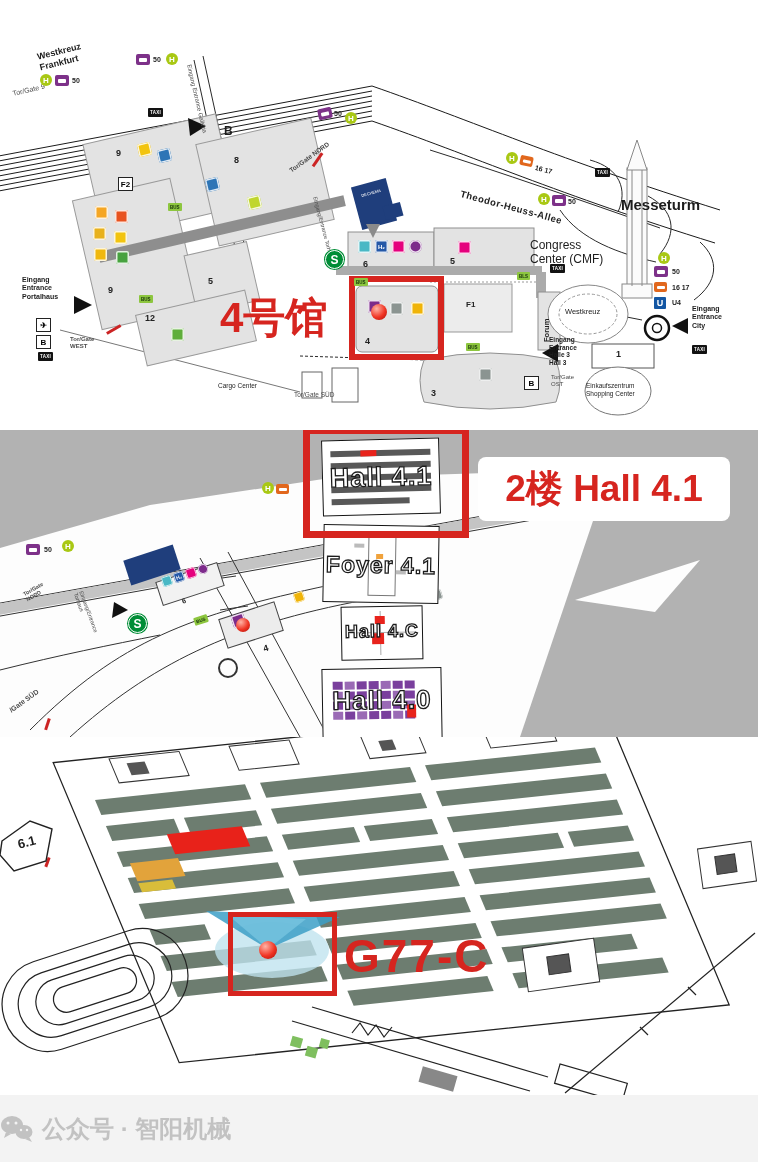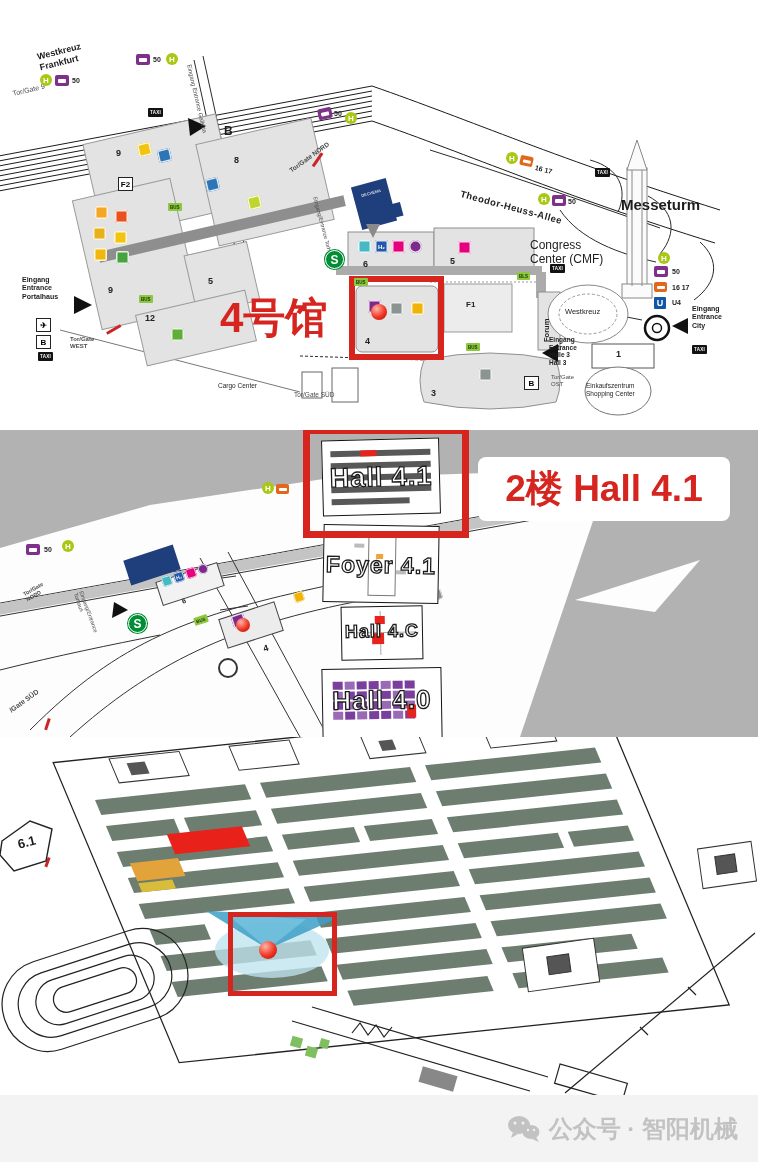--- a/index.html
+++ b/index.html
@@ -3,21 +3,21 @@
 <meta charset="utf-8">
 <style>
   html,body{margin:0;padding:0;background:#fff;}
   .page{position:relative;width:758px;height:1162px;background:#fff;overflow:hidden;
         font-family:"Liberation Sans",sans-serif;}
   .panel{position:absolute;left:0;width:758px;overflow:hidden;}
   #p1{top:0;height:430px;background:#fff;}
   #p2{top:430px;height:307px;background:#b2b2b2;}
   #p3{top:737px;height:358px;background:#fff;}
   #wmband{position:absolute;top:1095px;left:0;width:758px;height:67px;background:#f3f3f3;
-          display:flex;align-items:center;justify-content:flex-end;padding-right:20px;box-sizing:border-box;}
+          display:flex;align-items:center;padding-right:20px;box-sizing:border-box;}
   svg{position:absolute;left:0;top:0;}
   .lbl{position:absolute;font-size:7px;line-height:1.18;color:#1d1d1d;white-space:pre-line;
        transform-origin:0 0;z-index:5;}
   .b{font-weight:bold}
   .g{color:#4a4a4a}
   .chip{position:absolute;display:flex;align-items:center;justify-content:center;
         border-radius:2px;color:#fff;font-weight:bold;z-index:6;transform-origin:center;}
   .tram{width:14px;height:11px;background:#7d3189;}
   .tram i{display:block;width:8px;height:4px;background:#fff;border-radius:1px;}
   .hcirc{width:12px;height:12px;border-radius:50%;background:#a9c814;font-size:8px;}
@@ -456,20 +456,21 @@
     <polygon points="2,104 30,84 52,92 46,124 14,134 0,118" fill="none" stroke="#222" stroke-width="1.4"></polygon>
     <g>
       <ellipse cx="272" cy="213" rx="57" ry="28" fill="#bfe3ee" opacity="0.78"></ellipse>
       <polygon points="268,212 206,174 340,180" fill="#3c9fc7" opacity="0.85"></polygon>
       <polygon points="268,212 228,178 306,182" fill="#7cc7e2" opacity="0.7"></polygon>
     </g>
   </svg>
   <div class="sphere" style="left:259px;top:204px;width:18px;height:18px"></div>
   <div class="redbox" style="left:228px;top:175px;width:99px;height:74px;border-width:5px"></div>
   <div class="lbl b" style="left:16px;top:100px;transform:rotate(-14deg);font-size:13px">6.1</div>
+  <div class="bigred" style="left:344px;top:192px;font-size:46px;letter-spacing:2px">G77-C</div>
 </section>
 
 <div id="wmband">
   <div class="wm">
     <svg width="34" height="28" viewBox="0 0 34 28" style="position:static">
       <g fill="#c2c2c2">
         <ellipse cx="12" cy="10" rx="11" ry="9"></ellipse>
         <polygon points="6,17 4,23 11,19"></polygon>
         <ellipse cx="24" cy="17" rx="8.5" ry="7"></ellipse>
         <polygon points="29,22 32,27 25,24"></polygon>

